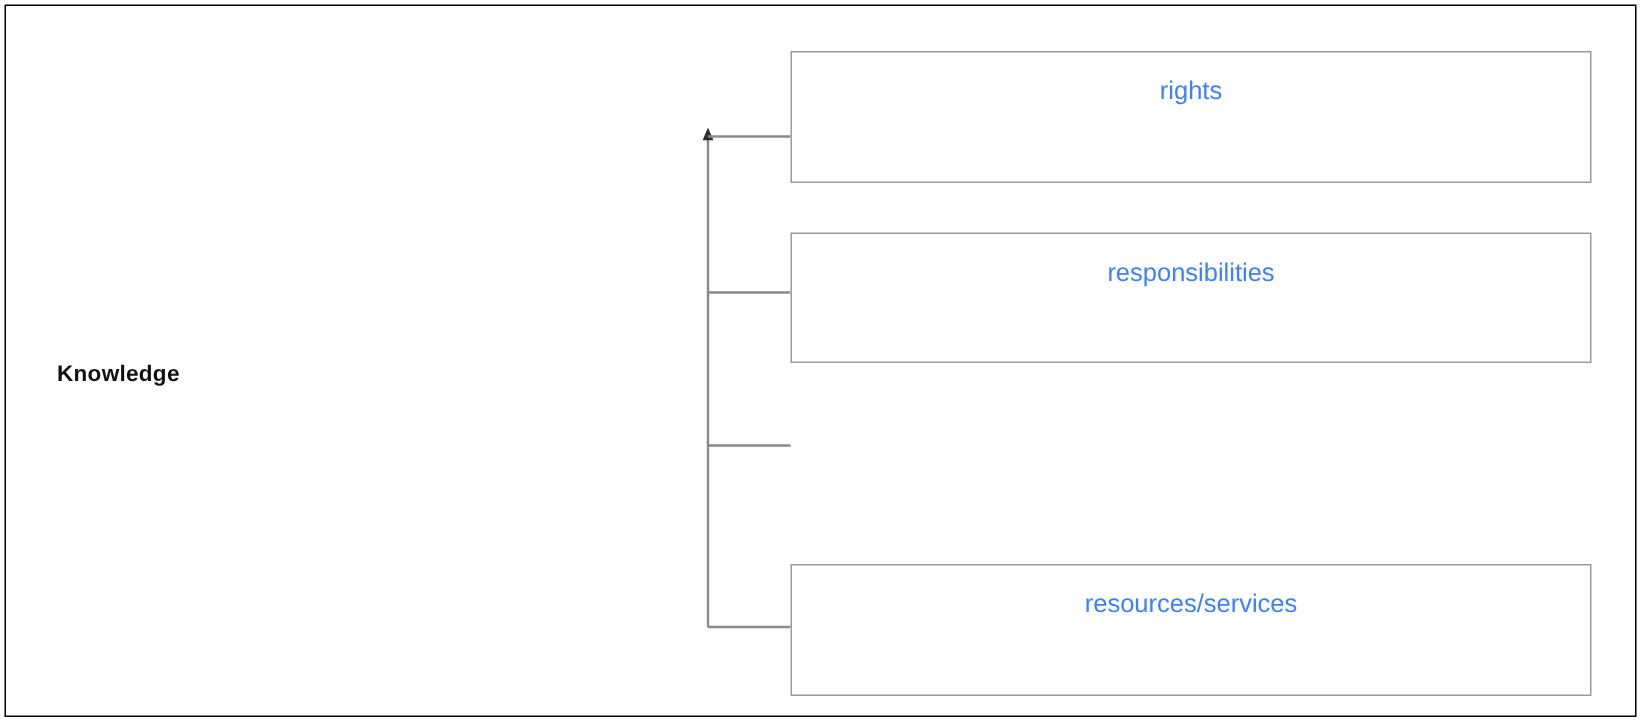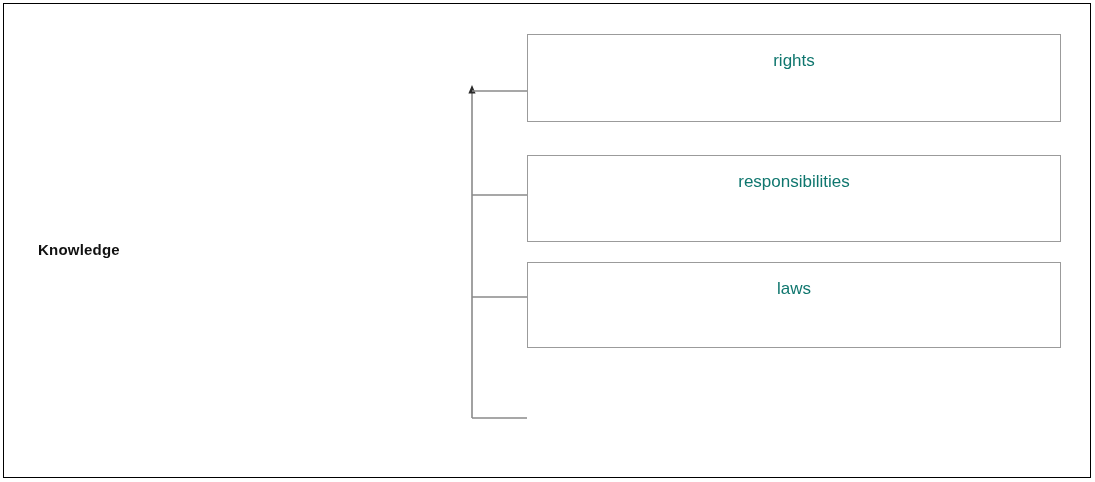--- a/index.html
+++ b/index.html
@@ -53,21 +53,21 @@
     border: 1.4px solid #9b9b9b;
     background: #ffffff;
   }
   .node-label {
     position: absolute;
     left: 0;
     right: 0;
     top: 16px;
     text-align: center;
     font-size: 17px;
-    color: #0f766e;
+    color: #3b82f6;
     font-weight: normal;
     white-space: nowrap;
   }
 </style>
 </head>
 <body>
 
 <div id="canvas">
 
   <div id="frame"></div>
@@ -87,18 +87,18 @@
   </svg>
 
   <div class="node-box" style="left:527px; top:34px; width:534px; height:88px;">
     <div class="node-label">rights</div>
   </div>
 
   <div class="node-box" style="left:527px; top:155px; width:534px; height:87px;padding-left:35px;">
     <div class="node-label">responsibilities</div>
   </div>
 
-  <div class="node-box" style="left:527px; top:262px; width:534px; height:86px;">
-    <div class="node-label">laws</div>
+
+  <div class="node-box" style="left:527px; top:376px; width:534px; height:88px;">
+    <div class="node-label">resources/services</div>
   </div>
-
 
 </div>
 
 </body></html>

